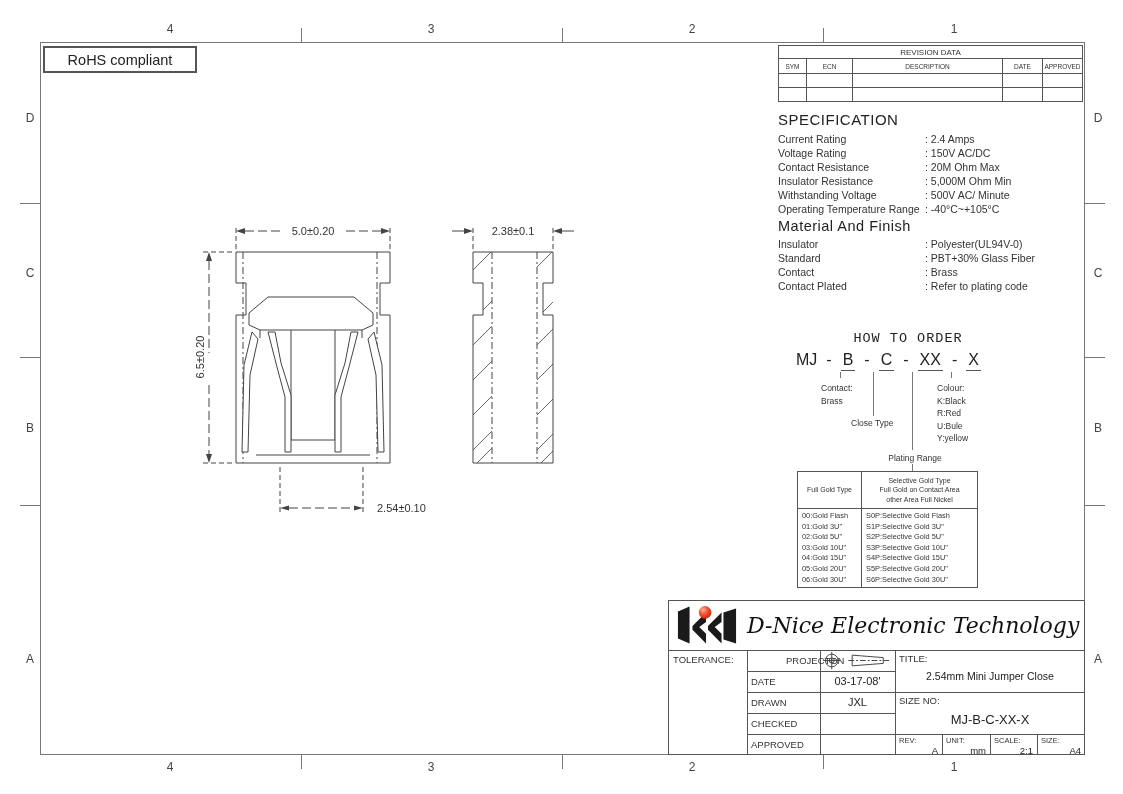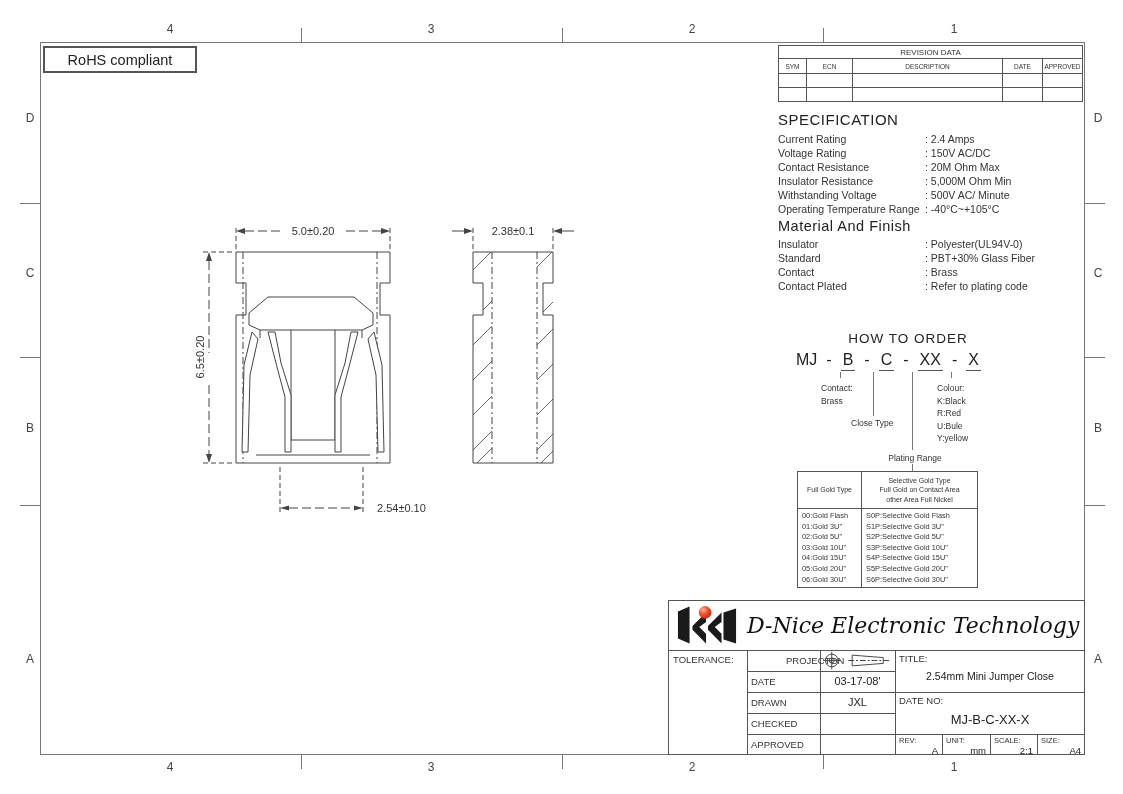--- a/index.html
+++ b/index.html
@@ -14,21 +14,21 @@
         display:flex;align-items:center;justify-content:center;font-size:14.5px;color:#222;}
   table{border-collapse:collapse;border-radius:14px;}
   .rev{position:absolute;left:778px;top:45px;table-layout:fixed;}
   .rev td{border:1px solid #555;padding:0;text-align:center;overflow:hidden;}
   .rev .rt{font-size:8px;height:12px;color:#333;}
   .rev .rh{font-size:6.5px;height:14px;color:#333;}
   .rev .re{height:13px;}
   .sec-title{font-size:15px;letter-spacing:.5px;color:#222;}
   .sec-row{height:14px;font-size:10.5px;white-space:nowrap;color:#333;}
   .sec-row .lbl{display:inline-block;width:147px;}
-  .hto-title{position:absolute;left:828px;top:331px;width:160px;text-align:center;font-size:13.5px;letter-spacing:1px;color:#222;}
+  .hto-title{position:absolute;left:828px;top:331px;width:160px;text-align:center;font-size:13.5px;letter-spacing:1px;color:#222;font-family:Liberation Mono, monospace;}
   .hto-code{position:absolute;left:796px;top:351px;display:flex;gap:9px;font-size:16px;color:#222;}
   .hto-code .seg{border-bottom:1px solid #555;padding:0 2px 1px 2px;}
   .callout{position:absolute;width:1px;background:#777;}
   .small-note{position:absolute;font-size:8.5px;line-height:12.5px;color:#333;white-space:nowrap;}
   .plat{position:absolute;left:797px;top:471px;table-layout:fixed;}
   .plat td{border:1px solid #555;padding:0;vertical-align:top;}
   .plat .ph{height:36px;text-align:center;font-size:7px;line-height:9.5px;vertical-align:middle;color:#333;}
   .plat .pl{font-size:7.4px;line-height:10.6px;padding:2px 0 2px 4px;color:#333;}
   .tb-line-h{position:absolute;height:1px;background:#555;}
   .tb-line-v{position:absolute;width:1px;background:#555;}
@@ -310,21 +310,21 @@
     <path d="M26,9.5 H68" stroke-dasharray="6 2 2 2"></path>
   </g>
 </svg>
 <div class="tb-value" style="left:820px;top:675px;width:75px;">03-17-08'</div>
 <div class="tb-value" style="left:820px;top:696px;width:75px;">JXL</div>
 <div class="tb-value" style="left:820px;top:717px;width:75px;"></div>
 <div class="tb-value" style="left:820px;top:738px;width:75px;"></div>
 
 <div class="tb-label" style="left:899px;top:653px;">TITLE:</div>
 <div class="tb-value" style="left:895px;top:670px;width:190px;font-size:10.5px;">2.54mm Mini Jumper Close</div>
-<div class="tb-label" style="left:899px;top:695px;">DATE  NO:</div>
+<div class="tb-label" style="left:899px;top:695px;">SIZE  NO:</div>
 <div class="tb-value" style="left:895px;top:712px;width:190px;font-size:13px;">MJ-B-C-XX-X</div>
 
 <div class="mini-cell" style="left:896px;top:735px;width:45px;height:19px;">
   <span class="ml">REV:</span>
   <span class="mv">A</span>
 </div>
 <div class="mini-cell" style="left:943px;top:735px;width:46px;height:19px;">
   <span class="ml">UNIT:</span>
   <span class="mv">mm</span>
 </div>

